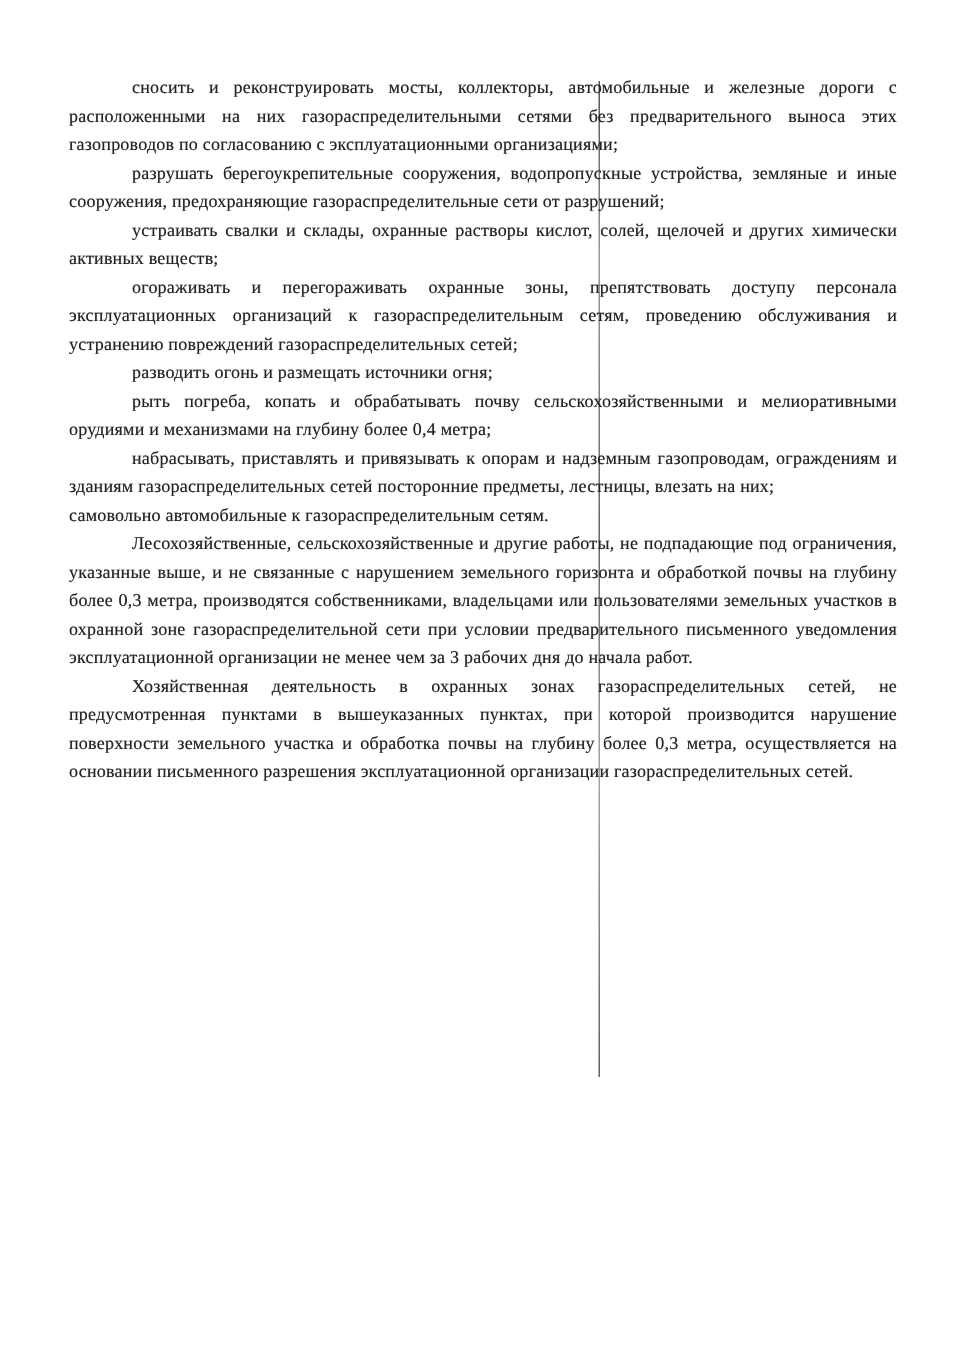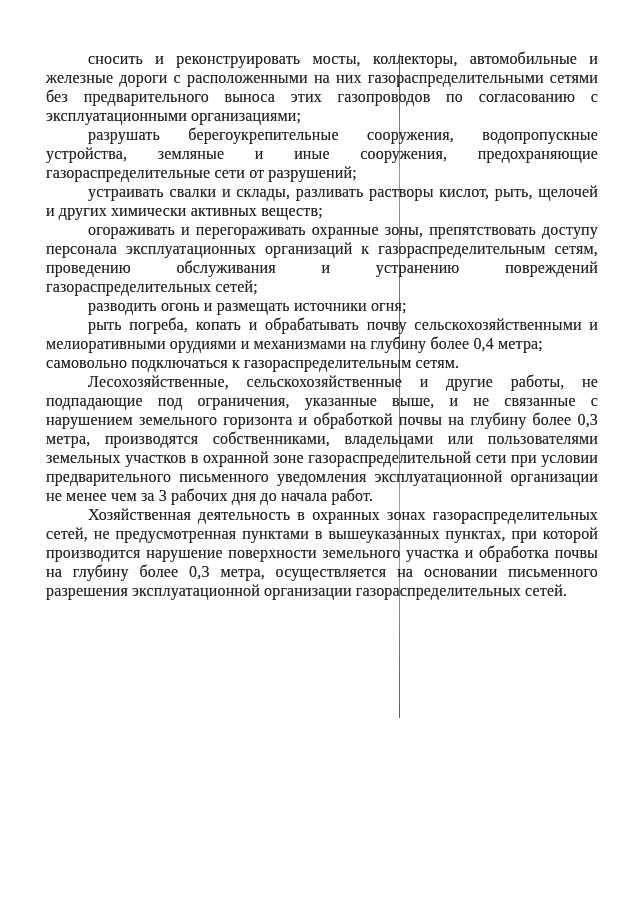--- a/index.html
+++ b/index.html
@@ -14,21 +14,21 @@
       background: #ffffff;
       overflow: hidden;
       font-family: "Liberation Serif", "DejaVu Serif", serif;
       color: #232321;
     }
     .doc-body {
       position: absolute;
       left: 46px;
       top: 49px;
       width: 552px;
-      font-size: 16px;
+      font-size: 12px;
       line-height: 19px;
       text-align: justify;
       letter-spacing: 0.15px;
       text-shadow: 0 0 0.5px rgba(35, 35, 33, 0.55);
     }
     .doc-body p {
       margin: 0;
       padding: 0;
     }
     .doc-body p.indent {
@@ -53,21 +53,22 @@
     }
   </style>
 </head>
 <body>
 
 <div class="page">
   <div class="crease"></div>
   <div class="doc-body">
       <p class="indent">сносить и реконструировать мосты, коллекторы, автомобильные и железные дороги с расположенными на них газораспределительными сетями без предварительного выноса этих газопроводов по согласованию с эксплуатационными организациями;</p>
       <p class="indent">разрушать берегоукрепительные сооружения, водопропускные устройства, земляные и иные сооружения, предохраняющие газораспределительные сети от разрушений;</p>
-      <p class="indent">устраивать свалки и склады, разливать растворы кислот, рыть, щелочей и других химически активных веществ;</p>
+      <p class="indent">устраивать свалки и склады, охранные растворы кислот, солей, щелочей и других химически активных веществ;</p>
       <p class="indent">огораживать и перегораживать охранные зоны, препятствовать доступу персонала эксплуатационных организаций к газораспределительным сетям, проведению обслуживания и устранению повреждений газораспределительных сетей;</p>
       <p class="indent">разводить огонь и размещать источники огня;</p>
       <p class="indent">рыть погреба, копать и обрабатывать почву сельскохозяйственными и мелиоративными орудиями и механизмами на глубину более 0,4 метра;</p>
-      <p class="">самовольно подключаться к газораспределительным сетям.</p>
+      <p class="indent">набрасывать, приставлять и привязывать к опорам и надземным газопроводам, ограждениям и зданиям газораспределительных сетей посторонние предметы, лестницы, влезать на них;</p>
+      <p class="">самовольно автомобильные к газораспределительным сетям.</p>
       <p class="indent">Лесохозяйственные, сельскохозяйственные и другие работы, не подпадающие под ограничения, указанные выше, и не связанные с нарушением земельного горизонта и обработкой почвы на глубину более 0,3 метра, производятся собственниками, владельцами или пользователями земельных участков в охранной зоне газораспределительной сети при условии предварительного письменного уведомления эксплуатационной организации не менее чем за 3 рабочих дня до начала работ.</p>
       <p class="indent">Хозяйственная деятельность в охранных зонах газораспределительных сетей, не предусмотренная пунктами в вышеуказанных пунктах, при которой производится нарушение поверхности земельного участка и обработка почвы на глубину более 0,3 метра, осуществляется на основании письменного разрешения эксплуатационной организации газораспределительных сетей.</p>
     </div>
 </div>
 
 </body></html>

